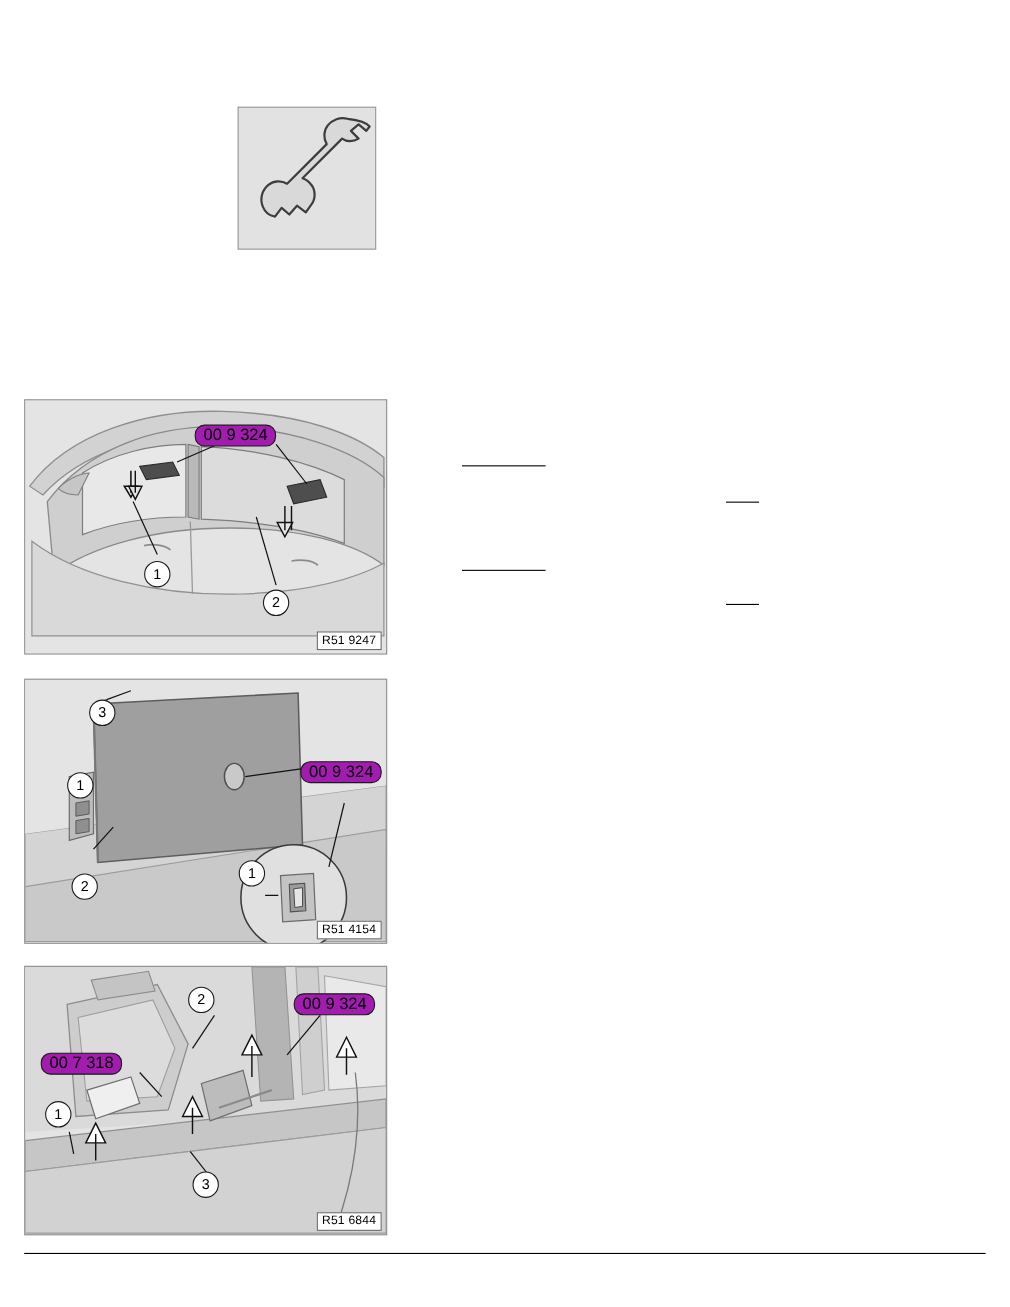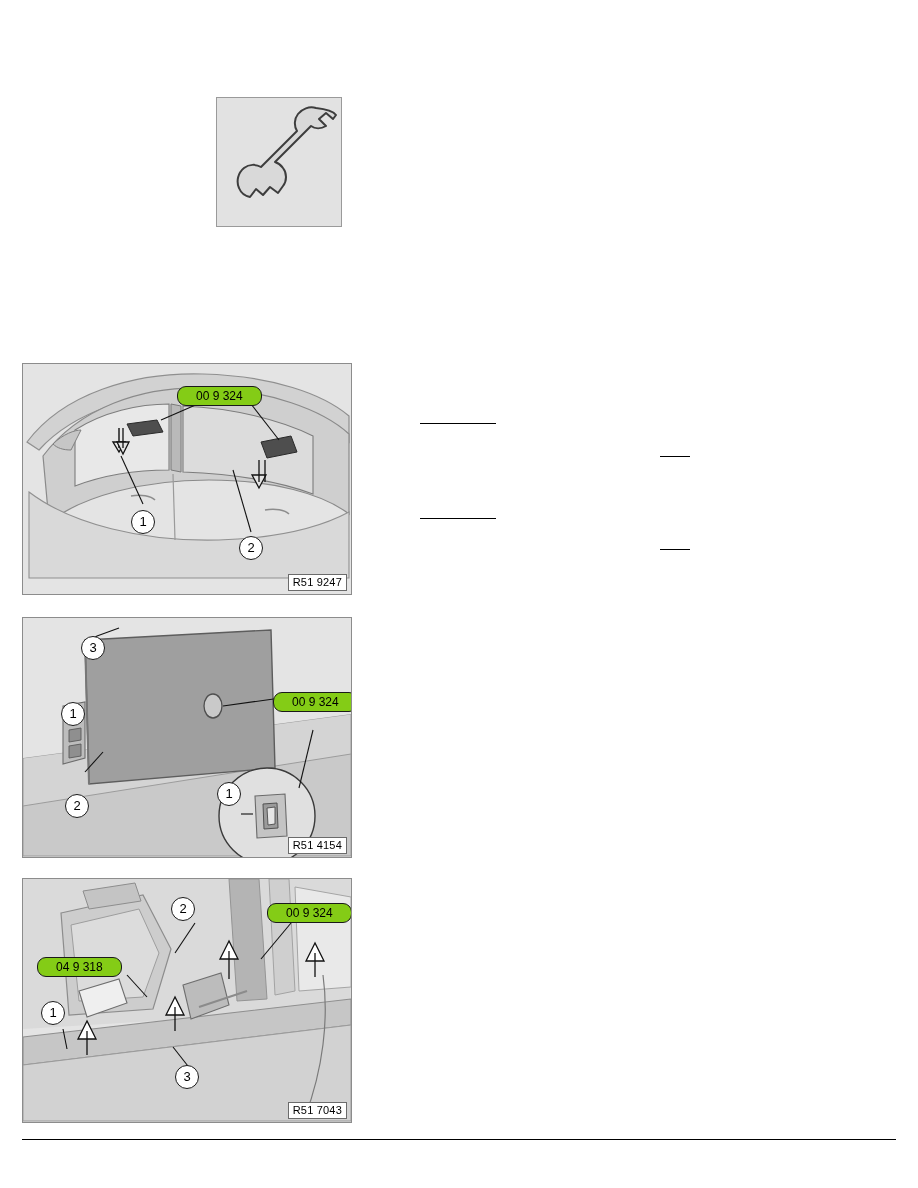--- a/index.html
+++ b/index.html
@@ -73,27 +73,27 @@
     line-height: 22px;
     text-align: center;
     font-family: "Liberation Sans", sans-serif;
     color: #000;
     box-sizing: border-box;
   }
 
   
   .pill {
     position: absolute;
-    background: #84cc16;
+    background: #a21caf;
     border: 1.6px solid #1a1a1a;
     border-radius: 9px;
-    font-size: 12px;
+    font-size: 15px;
     line-height: 18px;
     height: 20px;
-    padding: 0 18px;
+    padding: 0 7px;
     text-align: center;
     font-family: "Liberation Sans", sans-serif;
     white-space: nowrap;
     box-sizing: border-box;
   }
 
   
   .rule {
     position: absolute;
     background: #000000;
@@ -257,21 +257,21 @@
 
       <path d="M104 96 L124 118" stroke="#111" stroke-width="1.1" fill="none"></path>
       <path d="M172 44 L152 74" stroke="#111" stroke-width="1.1" fill="none"></path>
       <path d="M268 44 L238 80" stroke="#111" stroke-width="1.1" fill="none"></path>
       <path d="M40 150 L44 170" stroke="#111" stroke-width="1.1" fill="none"></path>
       <path d="M150 168 L172 196" stroke="#111" stroke-width="1.1" fill="none"></path>
     </svg>
 
     <div class="callout" style="left:148px; top:18px;">2</div>
     <div class="pill" style="left:244px; top:24px;">00 9 324</div>
-    <div class="pill" style="left:14px; top:78px;">04 9 318</div>
+    <div class="pill" style="left:14px; top:78px;">00 7 318</div>
     <div class="callout" style="left:18px; top:122px;">1</div>
     <div class="callout" style="left:152px; top:186px;">3</div>
-    <div class="fig-code">R51 7043</div>
+    <div class="fig-code">R51 6844</div>
   </div>
 
   <div class="page-rule"></div>
 
 </div>
 
 </body></html>

